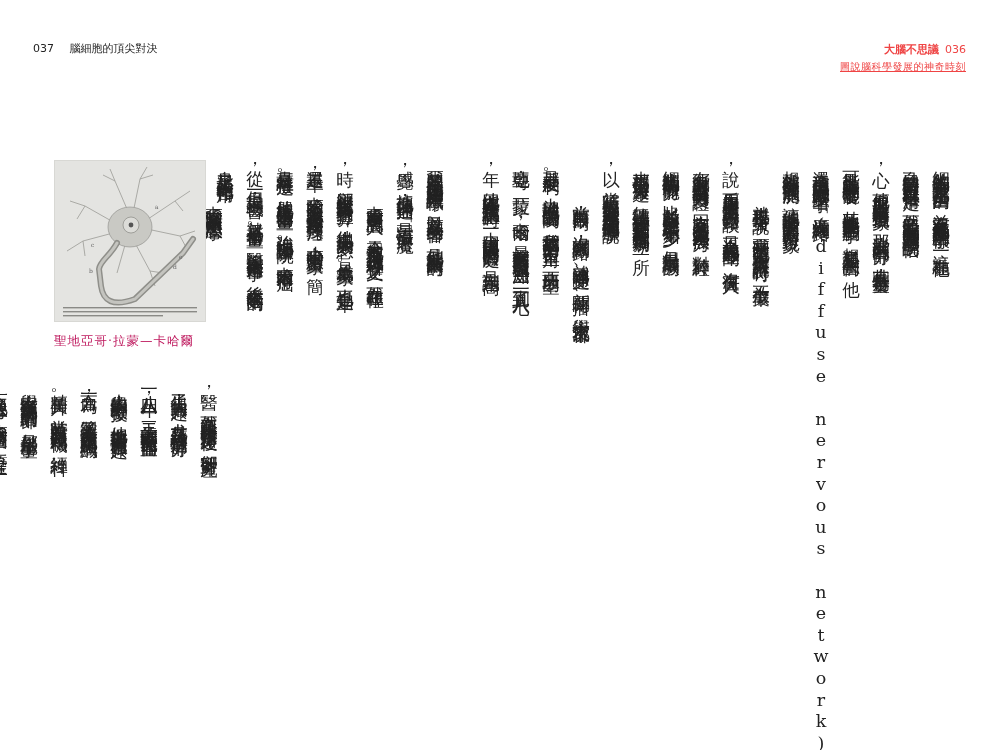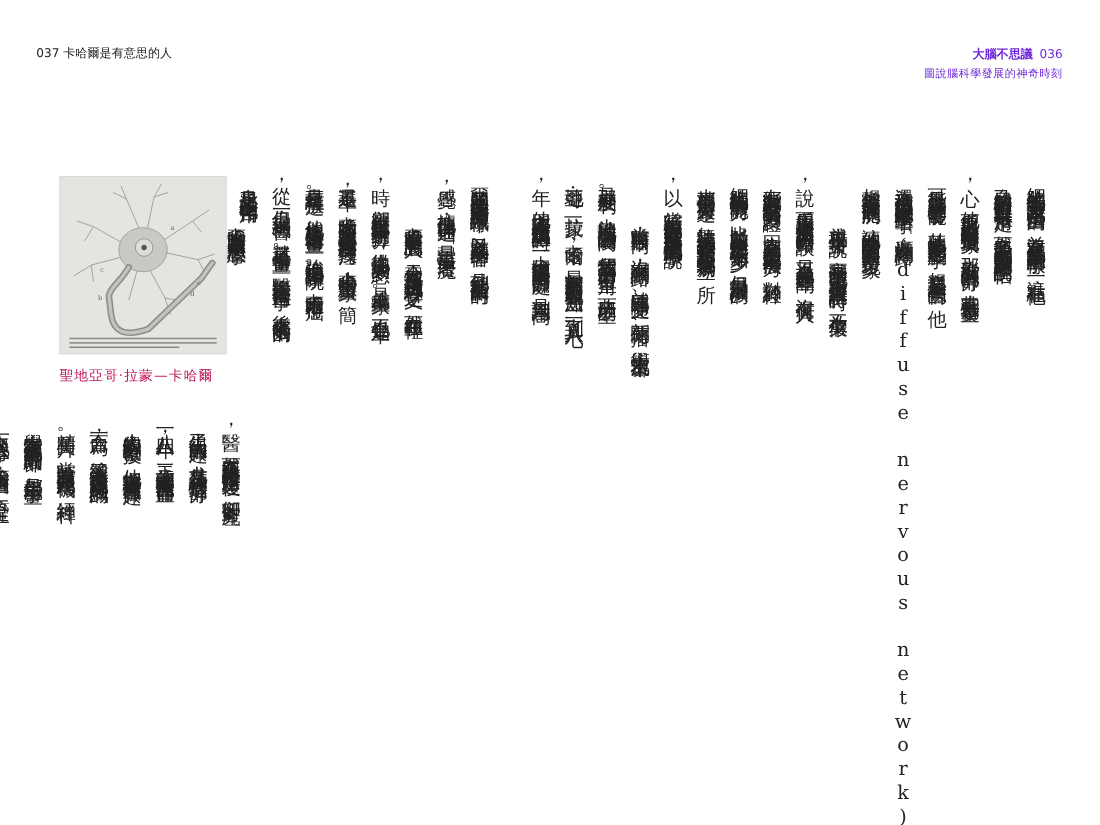--- a/index.html
+++ b/index.html
@@ -4,28 +4,28 @@
 <style>
   html, body { margin: 0; padding: 0; }
   body {
     width: 1000px; height: 750px; background: #ffffff; position: relative; overflow: hidden;
     font-family: "DejaVu Serif", "Liberation Serif", serif; color: #222;
   }
   .header-left {
     position: absolute; left: 33px; top: 41px; font-size: 11px;
     font-family: "DejaVu Sans", "Liberation Sans", sans-serif; color: #222;
   }
-  .header-left .num { margin-right: 0; }
+  .header-left .num { margin-right: 12px; }
   .header-right {
     position: absolute; right: 34px; top: 38px; text-align: right;
-    font-family: "DejaVu Sans", "Liberation Sans", sans-serif; color: #6d28d9;
+    font-family: "DejaVu Sans", "Liberation Sans", sans-serif; color: #ef4444;
   }
   .header-right .book-title { font-size: 11px; font-weight: bold; }
   .header-right .book-num { font-size: 11px; margin-left: 6px; font-weight: normal; }
-  .header-right .subtitle { font-size: 10px; margin-top: 3px; letter-spacing: 0.5px; }
+  .header-right .subtitle { font-size: 10px; margin-top: 3px; letter-spacing: 0.5px; text-decoration: underline; }
 
   .column {
     position: absolute; top: 157px;
     writing-mode: vertical-rl; text-orientation: upright;
     font-size: 17.5px; line-height: 30px; letter-spacing: 1.6px;
     height: 560px; white-space: nowrap;
   }
   .column p { margin: 0; }
   .column .indent { padding-top: 35px; }
   .right-col { right: 44px; }
@@ -46,21 +46,21 @@
     position: absolute; right: 771px; top: 157px;
     writing-mode: vertical-rl; text-orientation: upright;
     font-size: 17.5px; line-height: 30px; letter-spacing: 1.6px; white-space: nowrap;
   }
 </style>
 </head>
 <body>
 
 <div class="header-left">
   <span class="num">037</span>
-  <span>卡哈爾是有意思的人</span>
+  <span>腦細胞的頂尖對決</span>
 </div>
 
 <div class="header-right">
   <div>
     <span class="book-title">大腦不思議</span><span class="book-num">036</span>
   </div>
   <div class="subtitle">圖說腦科學發展的神奇時刻</div>
 </div>
 
 <div class="column right-col">

